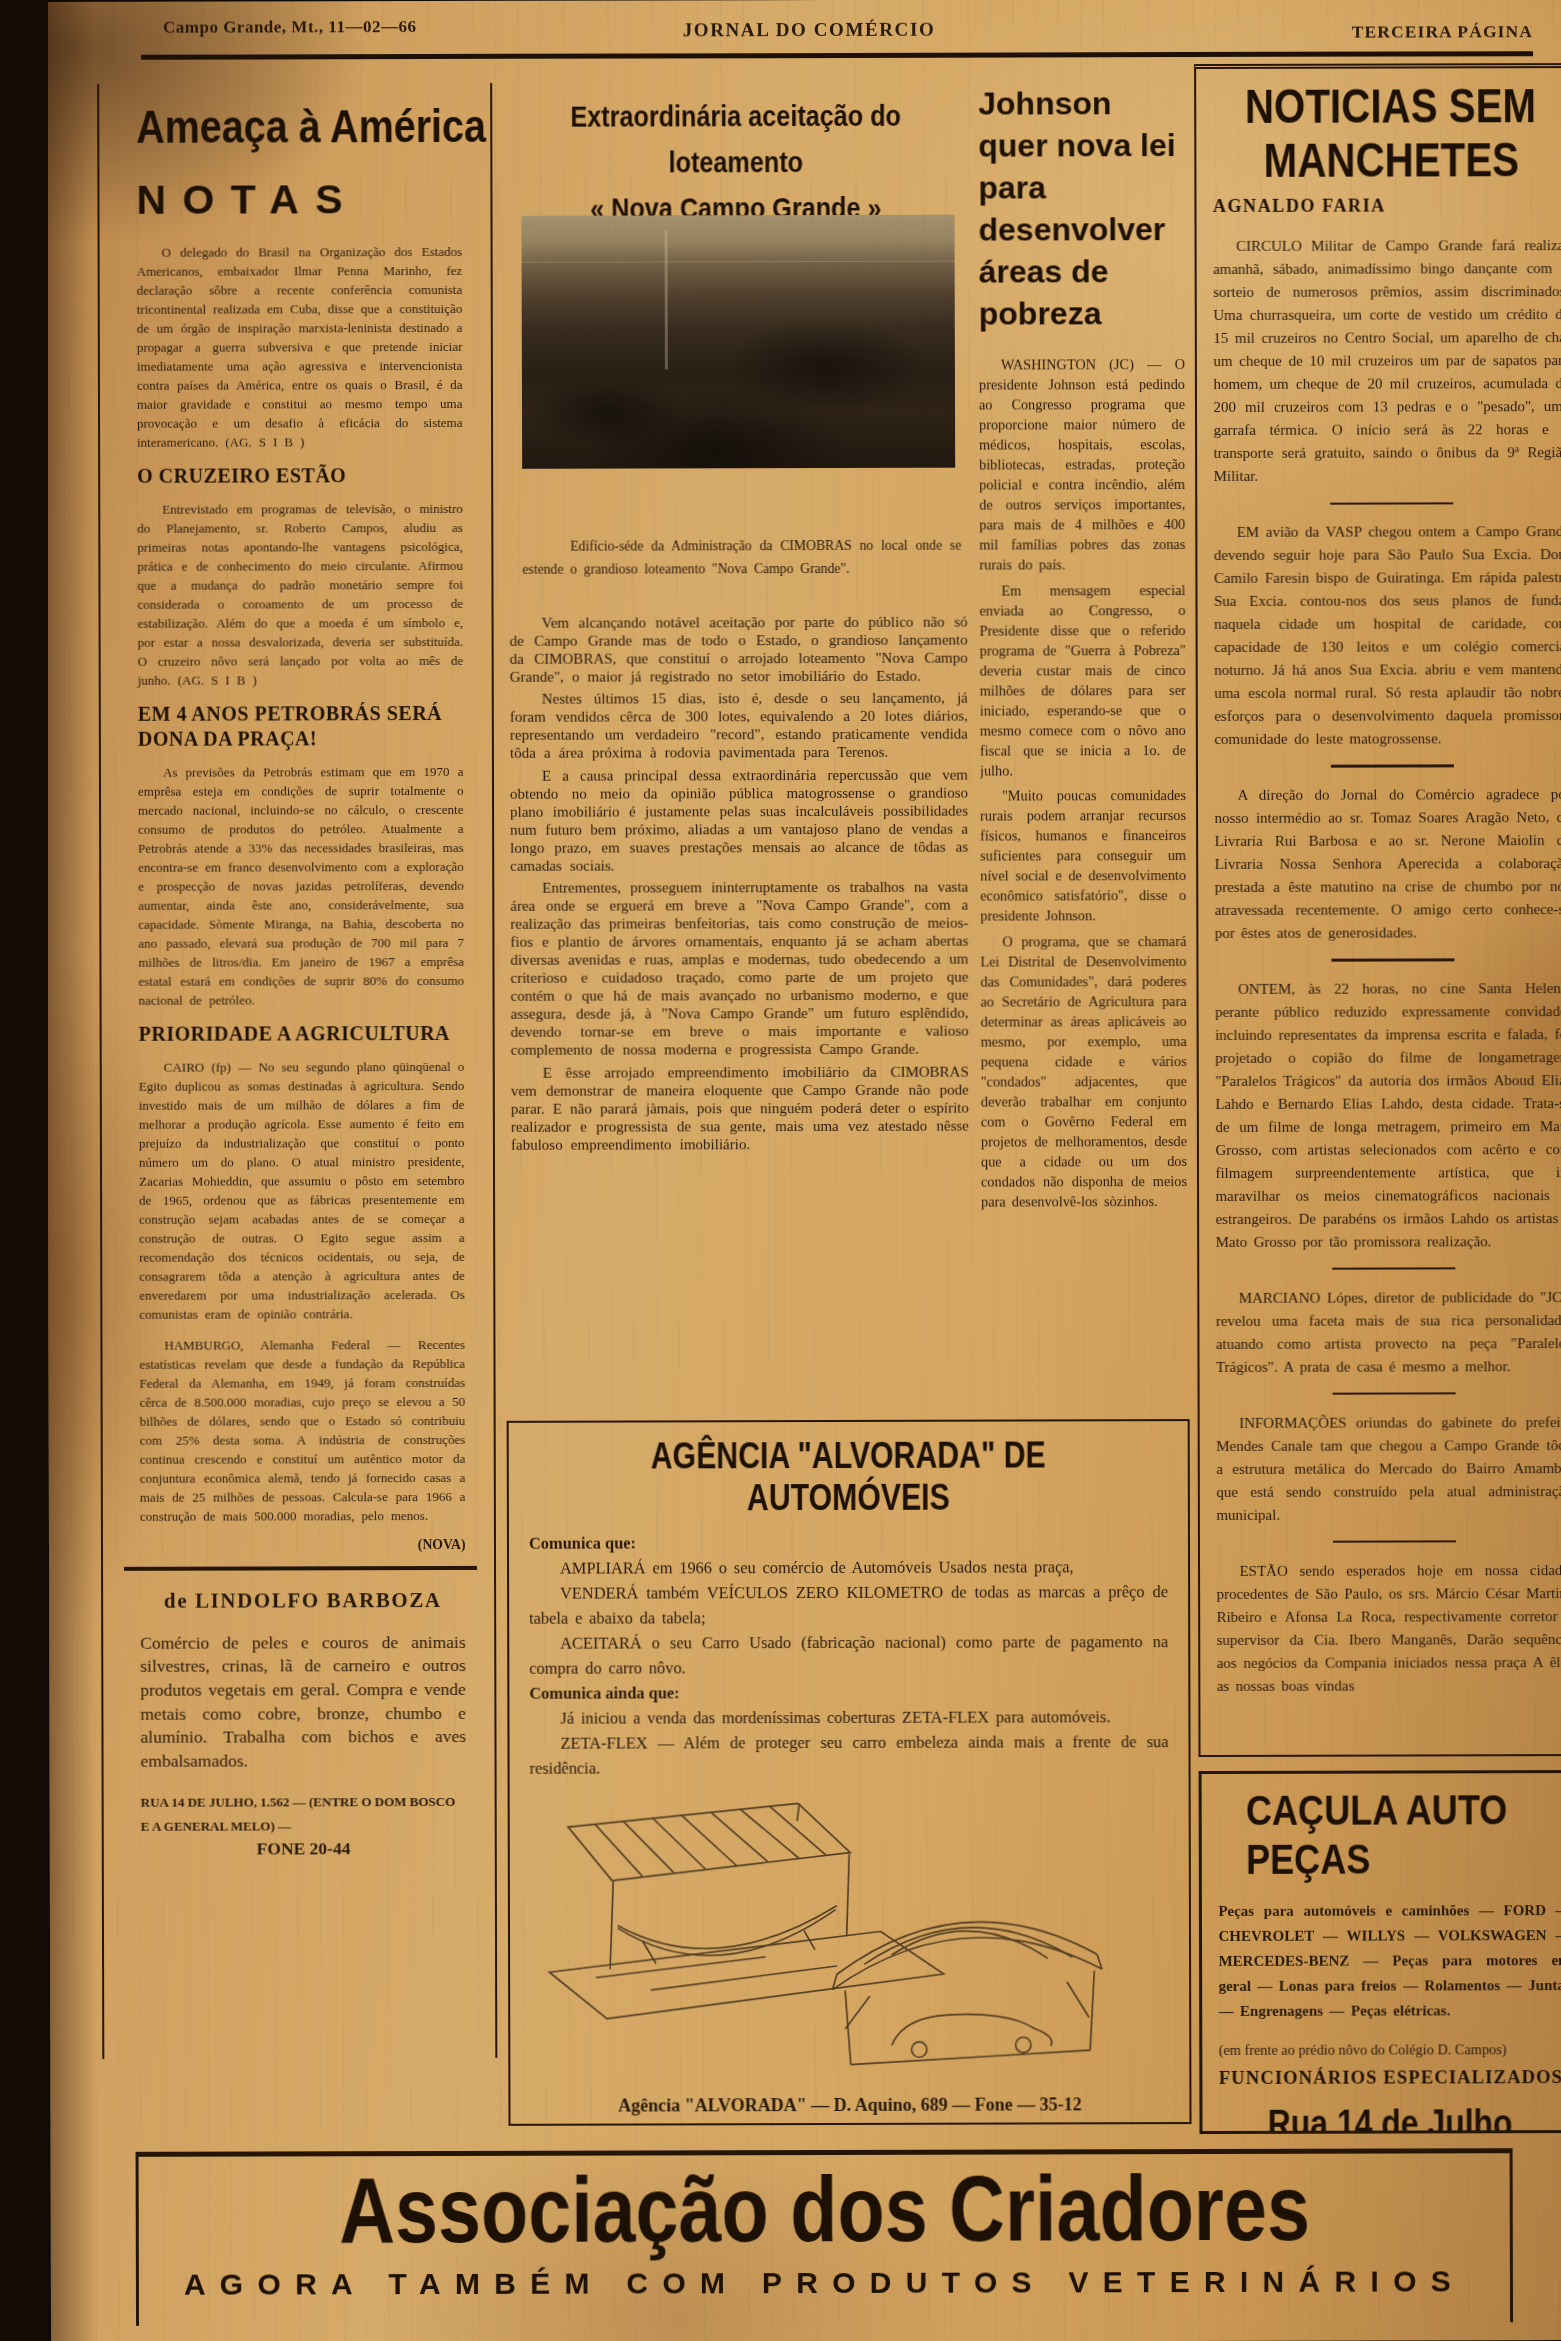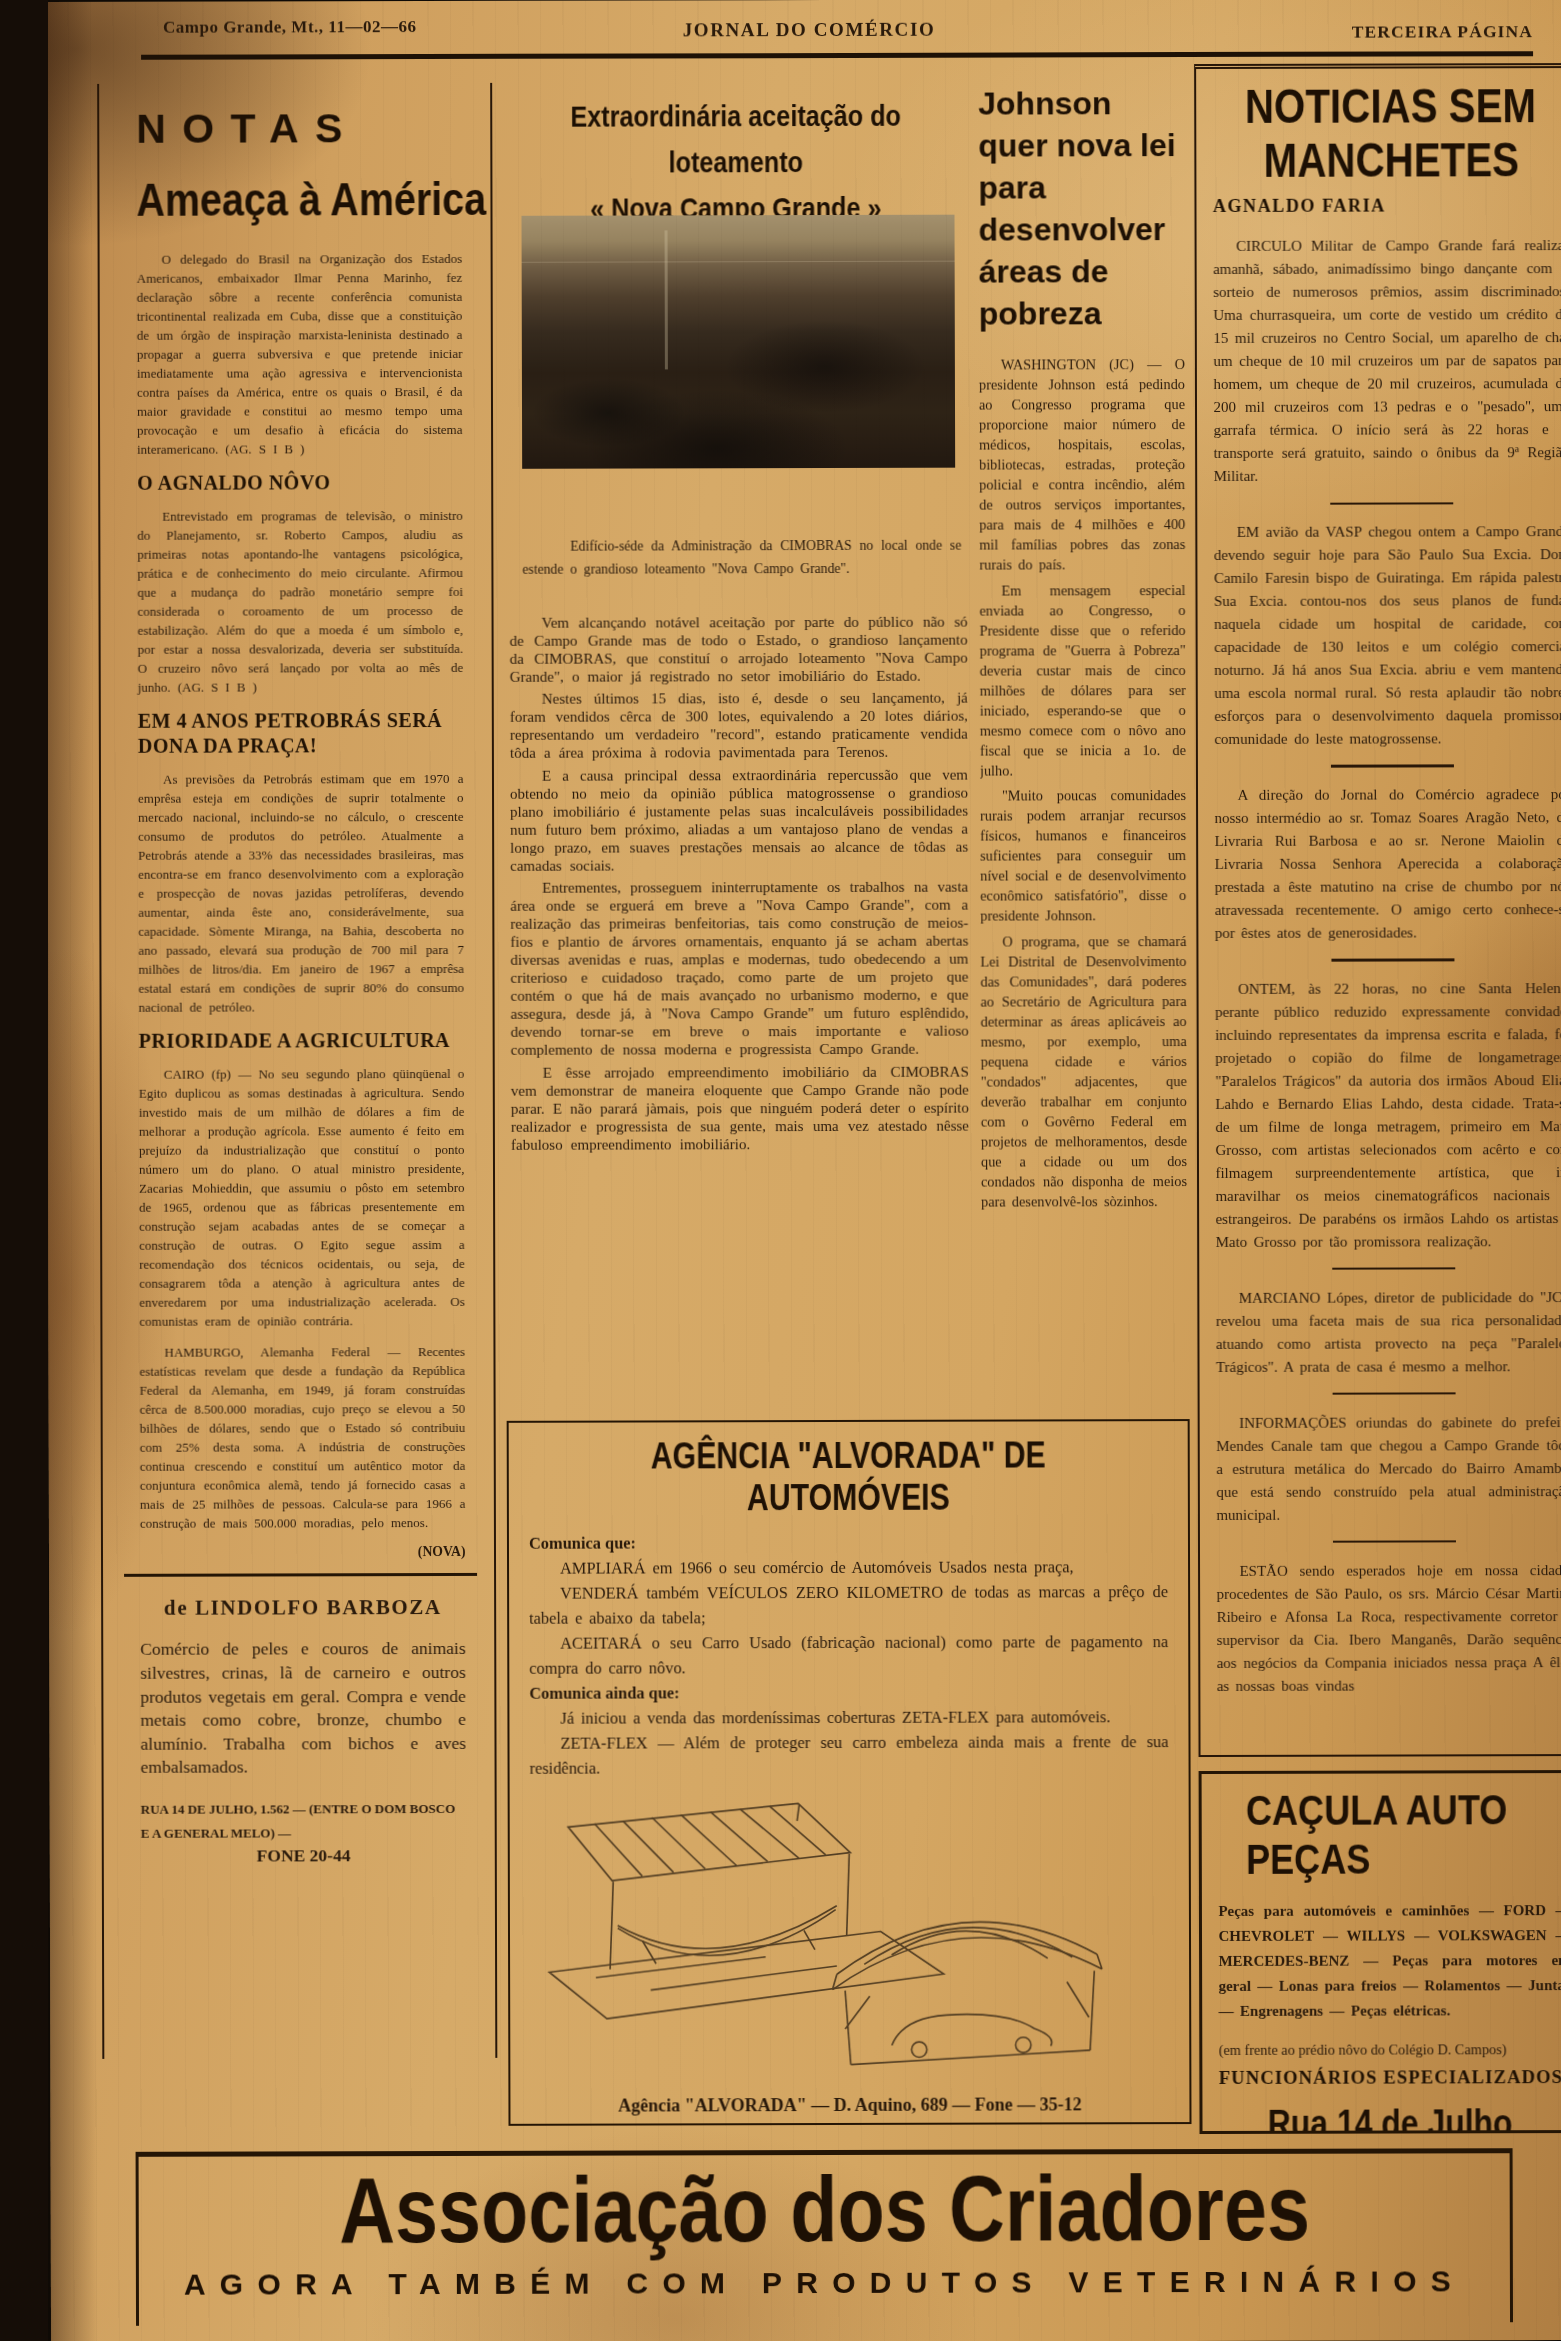--- a/index.html
+++ b/index.html
@@ -99,25 +99,25 @@
 
 <div class="page">
   <div class="sheet">
 
     <div class="abs mast-date soft2">Campo Grande, Mt., 11—02—66</div>
     <div class="abs mast-title soft2">JORNAL DO COMÉRCIO</div>
     <div class="abs mast-page soft2">TERCEIRA PÁGINA</div>
     <div class="abs mast-rule"></div>
 
     <div class="abs col-left soft">
+      <div class="cond lhead"><span class="sxl">Ameaça à América</span></div>
       <div class="cond kicker">NOTAS</div>
-      <div class="cond lhead"><span class="sxl">Ameaça à América</span></div>
       <p class="lp">O delegado do Brasil na Organização dos Estados Americanos, embaixador Ilmar Penna Marinho, fez declaração sôbre a recente conferência comunista tricontinental realizada em Cuba, disse que a constituição de um órgão de inspiração marxista-leninista destinado a propagar a guerra subversiva e que pretende iniciar imediatamente uma ação agressiva e intervencionista contra países da América, entre os quais o Brasil, é da maior gravidade e constitui ao mesmo tempo uma provocação e um desafio à eficácia do sistema interamericano. (AG. S I B )</p>
 
-      <div class="lh2">O AGNALDO NÔVO</div>
+      <div class="lh2">O CRUZEIRO ESTÃO</div>
       <p class="lp">Entrevistado em programas de televisão, o ministro do Planejamento, sr. Roberto Campos, aludiu as primeiras notas apontando-lhe vantagens psicológica, prática e de conhecimento do meio circulante. Afirmou que a mudança do padrão monetário sempre foi considerada o coroamento de um processo de estabilização. Além do que a moeda é um símbolo e, por estar a nossa desvalorizada, deveria ser substituída. O cruzeiro nôvo será lançado por volta ao mês de junho. (AG. S I B )</p>
 
       <div class="lh2">EM 4 ANOS PETROBRÁS SERÁ DONA DA PRAÇA!</div>
       <p class="lp">As previsões da Petrobrás estimam que em 1970 a emprêsa esteja em condições de suprir totalmente o mercado nacional, incluindo-se no cálculo, o crescente consumo de produtos do petróleo. Atualmente a Petrobrás atende a 33% das necessidades brasileiras, mas encontra-se em franco desenvolvimento com a exploração e prospecção de novas jazidas petrolíferas, devendo aumentar, ainda êste ano, considerávelmente, sua capacidade. Sòmente Miranga, na Bahia, descoberta no ano passado, elevará sua produção de 700 mil para 7 milhões de litros/dia. Em janeiro de 1967 a emprêsa estatal estará em condições de suprir 80% do consumo nacional de petróleo.</p>
 
       <div class="lh2">PRIORIDADE A AGRICULTURA</div>
       <p class="lp">CAIRO (fp) — No seu segundo plano qüinqüenal o Egito duplicou as somas destinadas à agricultura. Sendo investido mais de um milhão de dólares a fim de melhorar a produção agrícola. Esse aumento é feito em prejuízo da industrialização que constituí o ponto número um do plano. O atual ministro presidente, Zacarias Mohieddin, que assumiu o pôsto em setembro de 1965, ordenou que as fábricas presentemente em construção sejam acabadas antes de se começar a construção de outras. O Egito segue assim a recomendação dos técnicos ocidentais, ou seja, de consagrarem tôda a atenção à agricultura antes de enveredarem por uma industrialização acelerada. Os comunistas eram de opinião contrária.</p>
 
       <p class="lp">HAMBURGO, Alemanha Federal — Recentes estatísticas revelam que desde a fundação da República Federal da Alemanha, em 1949, já foram construídas cêrca de 8.500.000 moradias, cujo preço se elevou a 50 bilhões de dólares, sendo que o Estado só contribuiu com 25% desta soma. A indústria de construções continua crescendo e constituí um autêntico motor da conjuntura econômica alemã, tendo já fornecido casas a mais de 25 milhões de pessoas. Calcula-se para 1966 a construção de mais 500.000 moradias, pelo menos.</p>
       <div class="signoff">(NOVA)</div>

